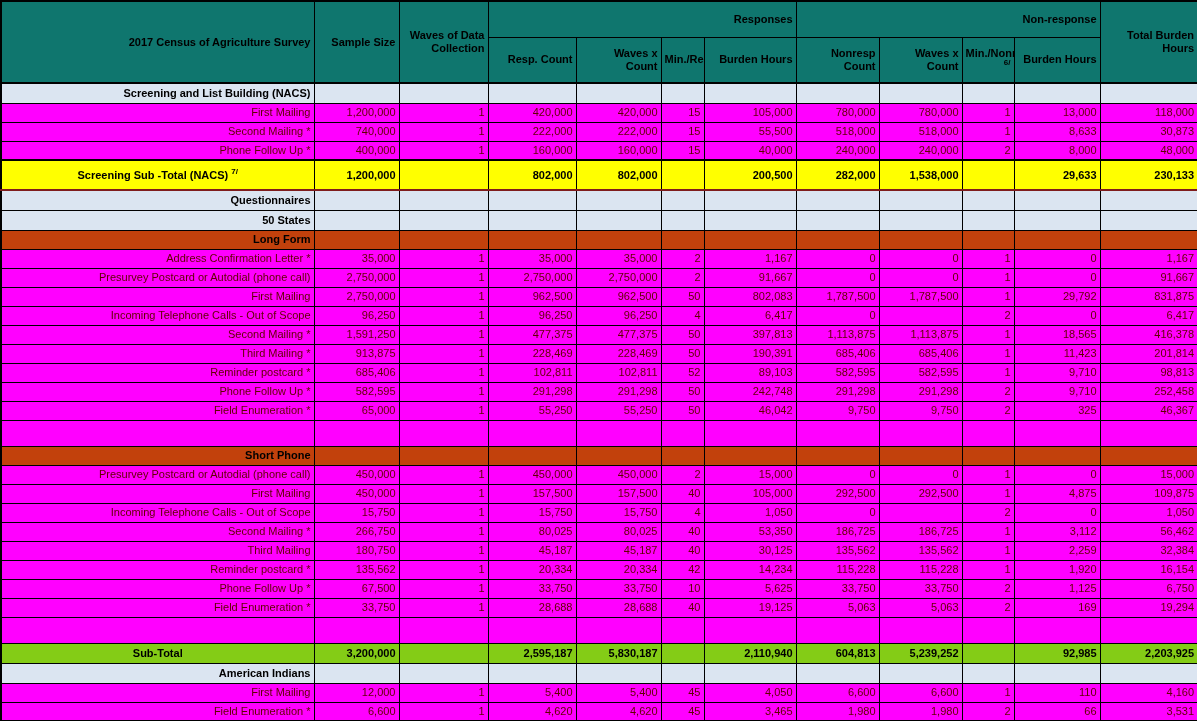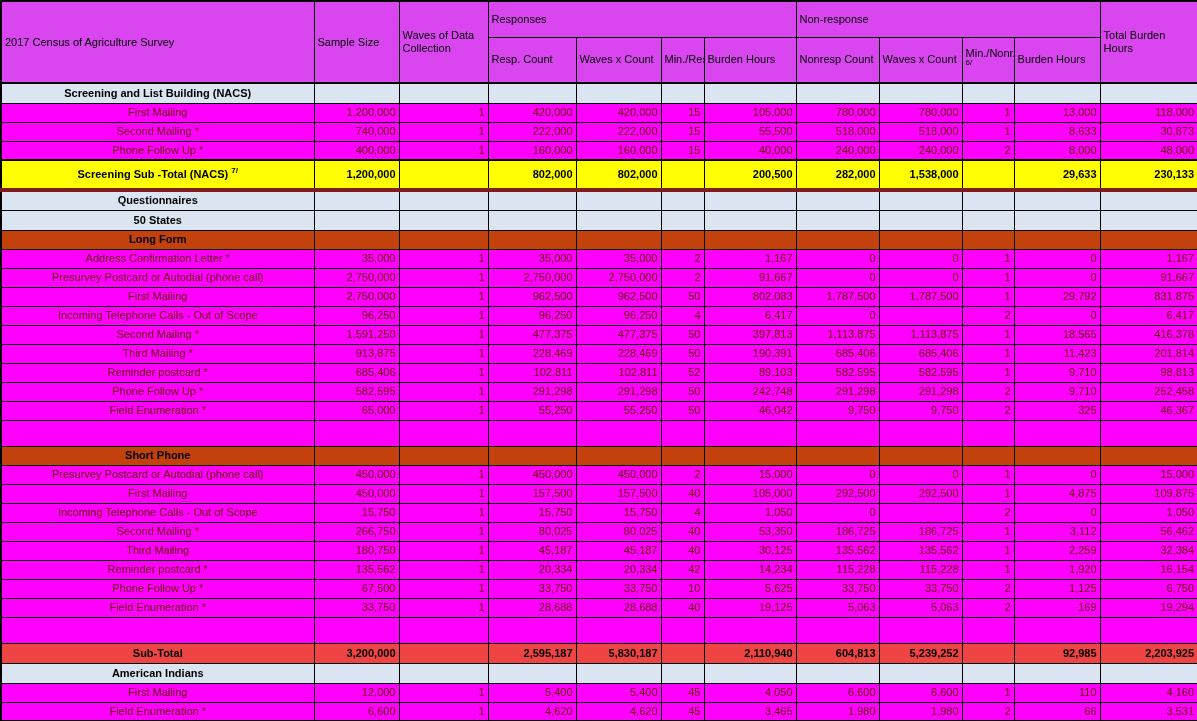--- a/index.html
+++ b/index.html
@@ -16,35 +16,35 @@
     border: 2px solid #000;
   }
   td, th {
     border: 1px solid #000;
     padding: 0 3px;
     font-size: 11px;
     line-height: 1.15;
     vertical-align: middle;
     overflow: hidden;
   }
-  thead th { background: #d946ef; color: #000; font-weight: 400; text-align: left; }
+  thead th { background: #0f766e; color: #000; font-weight: 700; text-align: right; }
   thead tr.group-row { height: 36px; }
   thead tr.sub-row { height: 46px; }
   thead { border-bottom: 2px solid #000; }
   td.num { text-align: right; white-space: nowrap; }
-  td.label { text-align: center; white-space: nowrap; }
+  td.label { text-align: right; white-space: nowrap; }
   .row-data td { background: #ff00ff; color: #600000; height: 19px; }
   .row-blank td { background: #ff00ff; height: 26px; }
   .row-section td { background: #dbe5f1; color: #000; font-weight: 700; height: 20px; }
   .row-peach td { background: #c2410c; color: #000; font-weight: 700; height: 19px; }
   .row-yellow td {
     background: #ffff00; color: #000; font-weight: 700; height: 30px;
-    border-top: 2px solid #000; border-bottom: 4px solid #7f1d1d;
+    border-top: 2px solid #000; border-bottom: 2px solid #7f1d1d;
   }
-  .row-subtotal td { background: #ef4444; color: #000; font-weight: 700; height: 20px; }
+  .row-subtotal td { background: #84cc16; color: #000; font-weight: 700; height: 20px; }
   .row-yellow td.label, .row-subtotal td.label { text-align: center; }
   sup { font-size: 8px; line-height: 0; }
 </style>
 </head>
 <body>
 
 <table class="burden">
   <colgroup>
     <col style="width:313px">
     <col style="width:85px">

